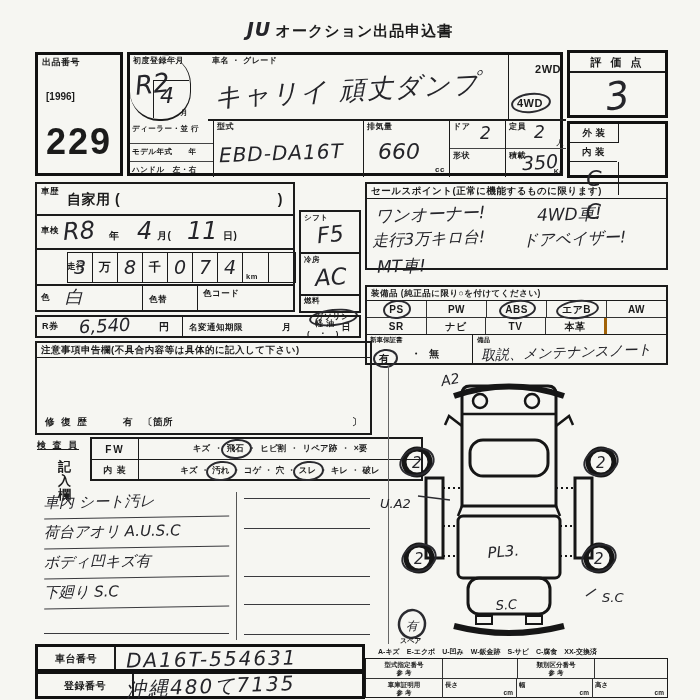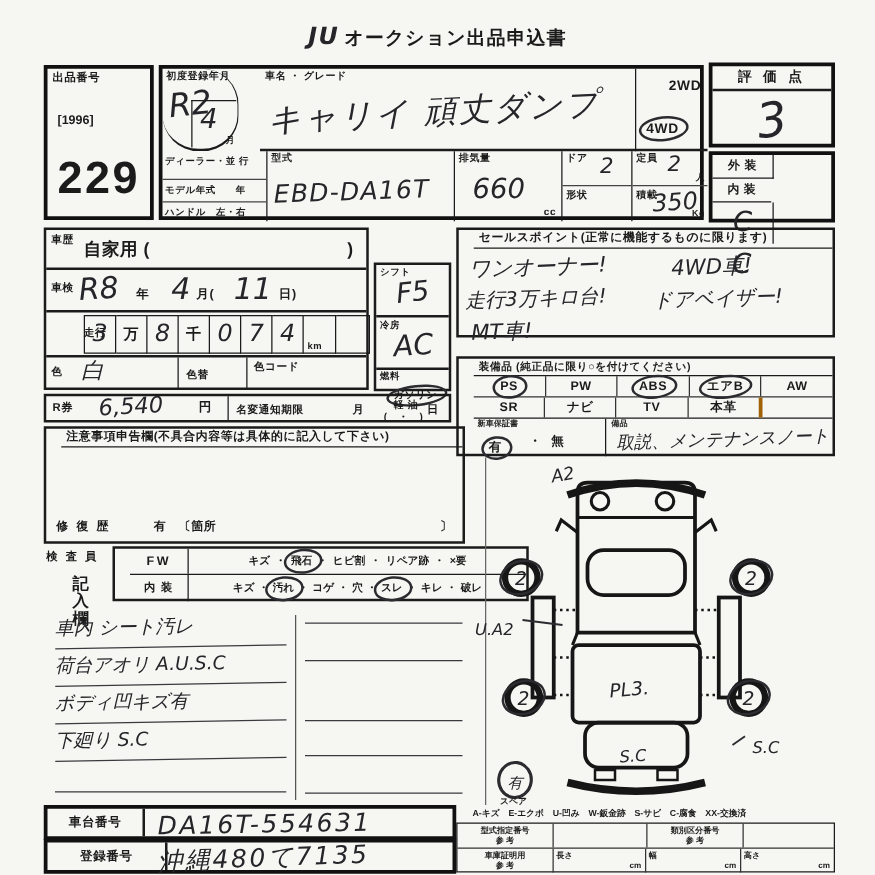--- a/index.html
+++ b/index.html
@@ -1,18 +1,18 @@
 <!DOCTYPE html>
 <html><head>
 <meta charset="utf-8">
 <style>
   html,body{margin:0;padding:0;background:#e9e9e5;}
   .sheet{position:relative;width:700px;height:700px;background:#f6f6f2;font-family:"Liberation Sans",sans-serif;color:#1b1b1b;overflow:hidden;}
   .b{position:absolute;box-sizing:border-box;}
-  .bd{border:2px solid #1b1b1b;padding-left:12px;}
+  .bd{border:2px solid #1b1b1b;}
   .bd3{border:3px solid #111;}
   .lb{font-weight:bold;line-height:1.1;letter-spacing:.5px;}
   .hw{font-family:"DejaVu Sans",sans-serif;font-style:italic;color:#25252a;line-height:1;white-space:nowrap;}
   .ctr{display:flex;align-items:center;justify-content:center;}
   .circ{position:relative;display:inline-block;}
   .circ::after{content:"";position:absolute;left:-6px;right:-8px;top:-4px;bottom:-4px;border:2px solid #2b2b30;border-radius:50%;transform:rotate(-6deg);}
   .uline{border-bottom:1.5px solid #3a3a3e;}
   .tiny{font-size:6.5px;font-weight:bold;line-height:1.15;}
   svg text.hw{font-family:"DejaVu Sans",sans-serif;font-style:italic;fill:#25252a;}
   svg text.pr{font-family:"Liberation Sans",sans-serif;font-weight:bold;fill:#1b1b1b;}
@@ -169,21 +169,21 @@
     <div class="lb" style="font-size:9.5px;padding:2px 4px;border-bottom:1.5px solid #1b1b1b;">注意事項申告欄(不具合内容等は具体的に記入して下さい)</div>
     <div class="b" style="left:0;bottom:0;width:100%;height:18px;">
       <span class="b lb" style="left:8px;top:2px;font-size:9.5px;letter-spacing:2px;">修 復 歴</span>
       <span class="b lb" style="left:86px;top:2px;font-size:9.5px;">有</span>
       <span class="b lb" style="left:106px;top:2px;font-size:9.5px;">〔箇所</span>
       <span class="b lb" style="right:8px;top:2px;font-size:9.5px;">〕</span>
     </div>
   </div>
 
   <div class="b" style="left:37px;top:441px;width:50px;">
-    <div class="lb" style="font-size:9px;letter-spacing:2px;">検 査 員</div>
+    <div class="lb" style="font-size:9px;letter-spacing:2px;text-decoration:underline;">検 査 員</div>
     <div class="lb" style="font-size:13px;letter-spacing:2px;margin-top:9px;padding-left:21px;">記 入 欄</div>
   </div>
   <div class="b bd" style="left:90px;top:437px;width:333px;height:44px;">
     <div style="display:flex;height:20px;border-bottom:1.5px solid #1b1b1b;">
       <div class="lb ctr" style="width:46px;border-right:1.5px solid #1b1b1b;font-size:10px;letter-spacing:2px;">FW</div>
       <div class="ctr" style="flex:1;gap:4px;font-size:8.5px;font-weight:bold;">
         <span>キズ</span>
           <span>・</span>
           <span class="circ">飛石</span>
           <span>・</span>

